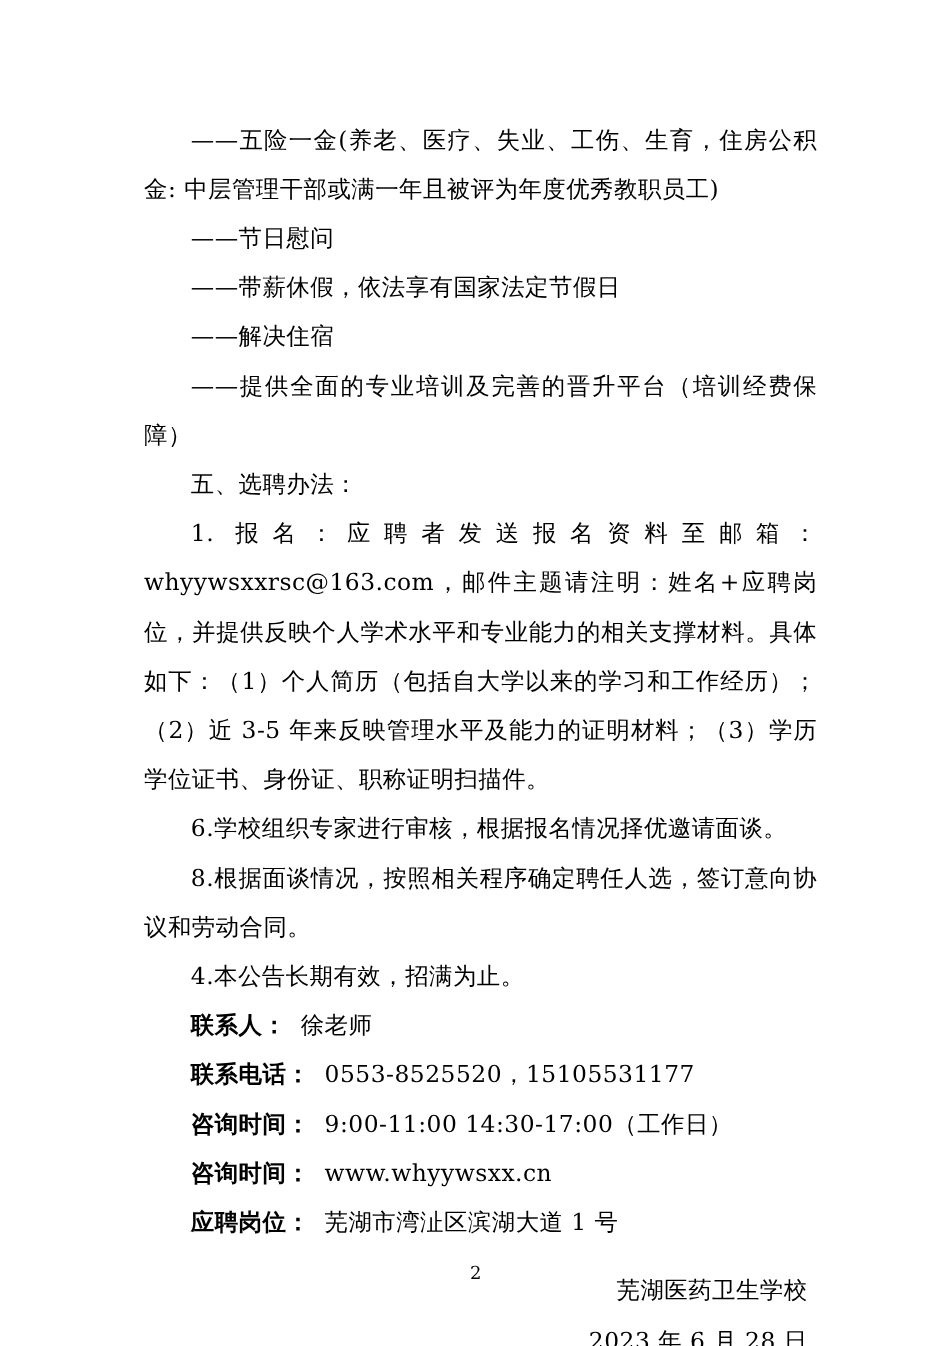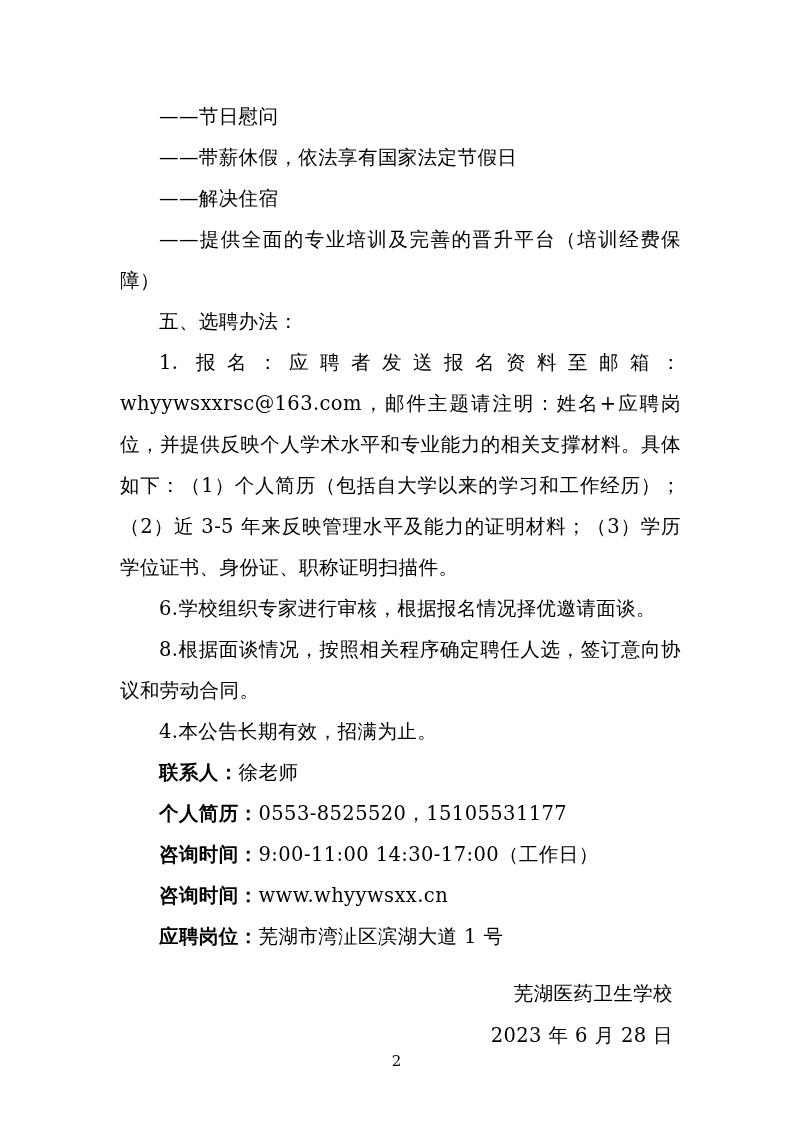--- a/index.html
+++ b/index.html
@@ -55,46 +55,48 @@
     position: absolute;
     left: 0;
     right: 0;
     bottom: 52px;
     text-align: center;
     font-size: 15px;
     font-family: "DejaVu Serif", "Liberation Serif", serif;
   }
   .mono-ish {
     font-family: "DejaVu Serif", "Liberation Serif", serif;
+    margin-left: 12px;
   }
 </style>
 </head>
 <body>
 
 <div class="page">
 
   <div class="doc-body">
 
+    <p class="para indent2">——五险一金(养老、医疗、失业、工伤、生育，住房公积金: 中层管理干部或满一年且被评为年度优秀教职员工)</p>
     <p class="para indent2">——节日慰问</p>
     <p class="para indent2">——带薪休假，依法享有国家法定节假日</p>
     <p class="para indent2">——解决住宿</p>
     <p class="para indent2">——提供全面的专业培训及完善的晋升平台（培训经费保障）</p>
 
     <p class="para indent2 bold">五、选聘办法：</p>
 
     <p class="para indent2">1. 报名：应聘者发送报名资料至邮箱：whyywsxxrsc@163.com，邮件主题请注明：姓名+应聘岗位，并提供反映个人学术水平和专业能力的相关支撑材料。具体如下：（1）个人简历（包括自大学以来的学习和工作经历）；（2）近 3-5 年来反映管理水平及能力的证明材料；（3）学历学位证书、身份证、职称证明扫描件。</p>
     <p class="para indent2">6.学校组织专家进行审核，根据报名情况择优邀请面谈。</p>
     <p class="para indent2">8.根据面谈情况，按照相关程序确定聘任人选，签订意向协议和劳动合同。</p>
     <p class="para indent2">4.本公告长期有效，招满为止。</p>
 
     <p class="contact-line">
       <span class="label-bold">联系人：</span><span class="mono-ish">徐老师</span>
     </p>
     <p class="contact-line">
-      <span class="label-bold">个人简历：</span><span class="mono-ish">0553-8525520，15105531177</span>
+      <span class="label-bold">联系电话：</span><span class="mono-ish">0553-8525520，15105531177</span>
     </p>
     <p class="contact-line">
       <span class="label-bold">咨询时间：</span><span class="mono-ish">9:00-11:00  14:30-17:00（工作日）</span>
     </p>
     <p class="contact-line">
       <span class="label-bold">咨询时间：</span><span class="mono-ish">www.whyywsxx.cn</span>
     </p>
     <p class="contact-line">
       <span class="label-bold">应聘岗位：</span><span class="mono-ish">芜湖市湾沚区滨湖大道 1 号</span>
     </p>

